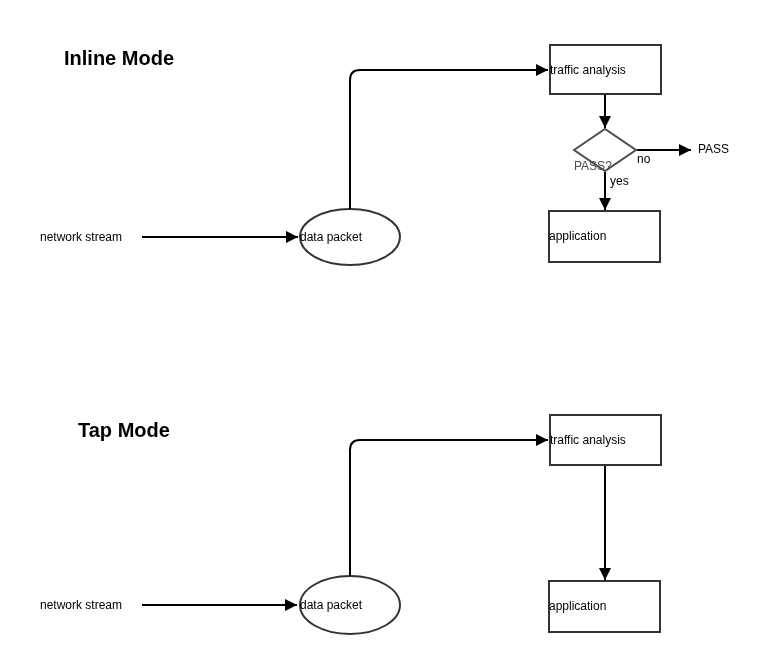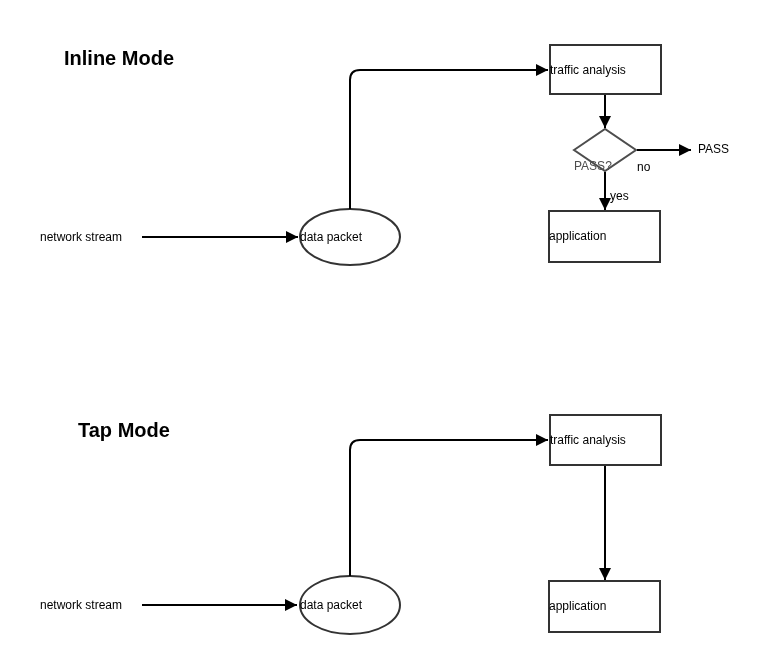--- a/index.html
+++ b/index.html
@@ -64,22 +64,22 @@
     <path class="edge" marker-end="url(#arrow)" d="M142 605 L297 605"></path>
     <path class="edge" marker-end="url(#arrow)" d="M350 576 L350 450 Q350 440 360 440 L548 440"></path>
     <path class="edge" marker-end="url(#arrow)" d="M605 466 L605 580"></path>
   </svg>
 
   <div class="title" style="left:64px;top:48px">Inline Mode</div>
   <div class="lbl" style="left:40px;top:230px">network stream</div>
   <div class="lbl ctr" style="left:300px;top:230px;width:100px">data packet</div>
   <div class="lbl ctr" style="left:550px;top:63px;width:111px">traffic analysis</div>
   <div class="lbl ctr decision-text" style="left:574px;top:159px;width:62px">PASS?</div>
-  <div class="lbl" style="left:637px;top:160px">no</div>
-  <div class="lbl" style="left:610px;top:189px">yes</div>
+  <div class="lbl" style="left:637px;top:152px">no</div>
+  <div class="lbl" style="left:610px;top:174px">yes</div>
   <div class="lbl" style="left:698px;top:142px">PASS</div>
   <div class="lbl ctr" style="left:549px;top:229px;width:111px">application</div>
 
   <div class="title" style="left:78px;top:420px">Tap Mode</div>
   <div class="lbl" style="left:40px;top:598px">network stream</div>
   <div class="lbl ctr" style="left:300px;top:598px;width:100px">data packet</div>
   <div class="lbl ctr" style="left:550px;top:433px;width:111px">traffic analysis</div>
   <div class="lbl ctr" style="left:549px;top:599px;width:111px">application</div>
 
 </div>

